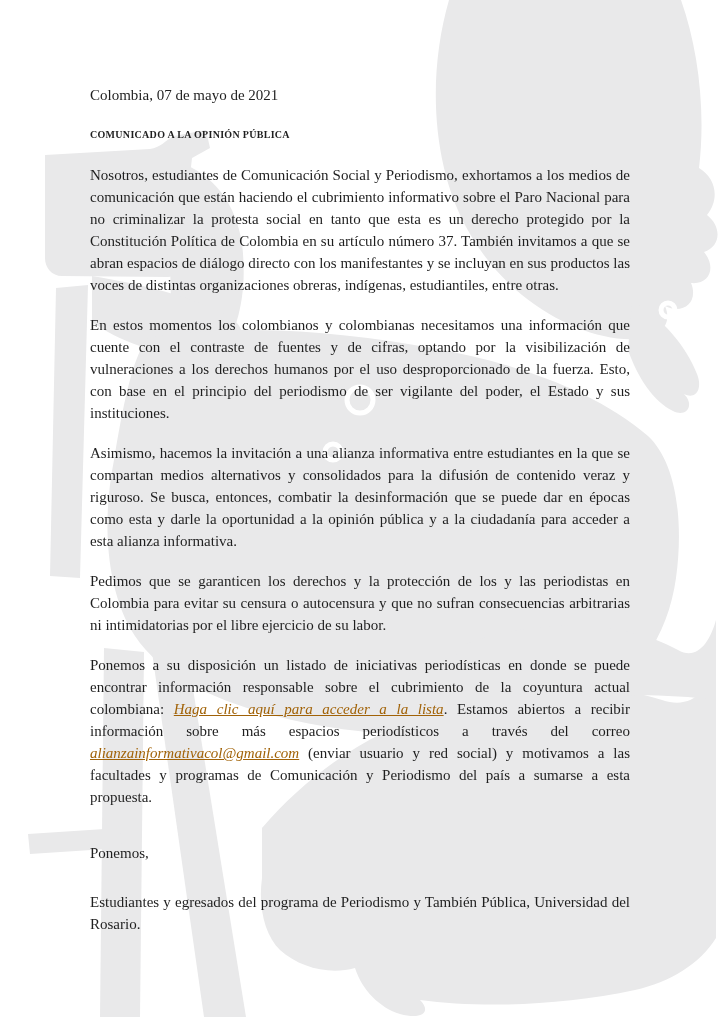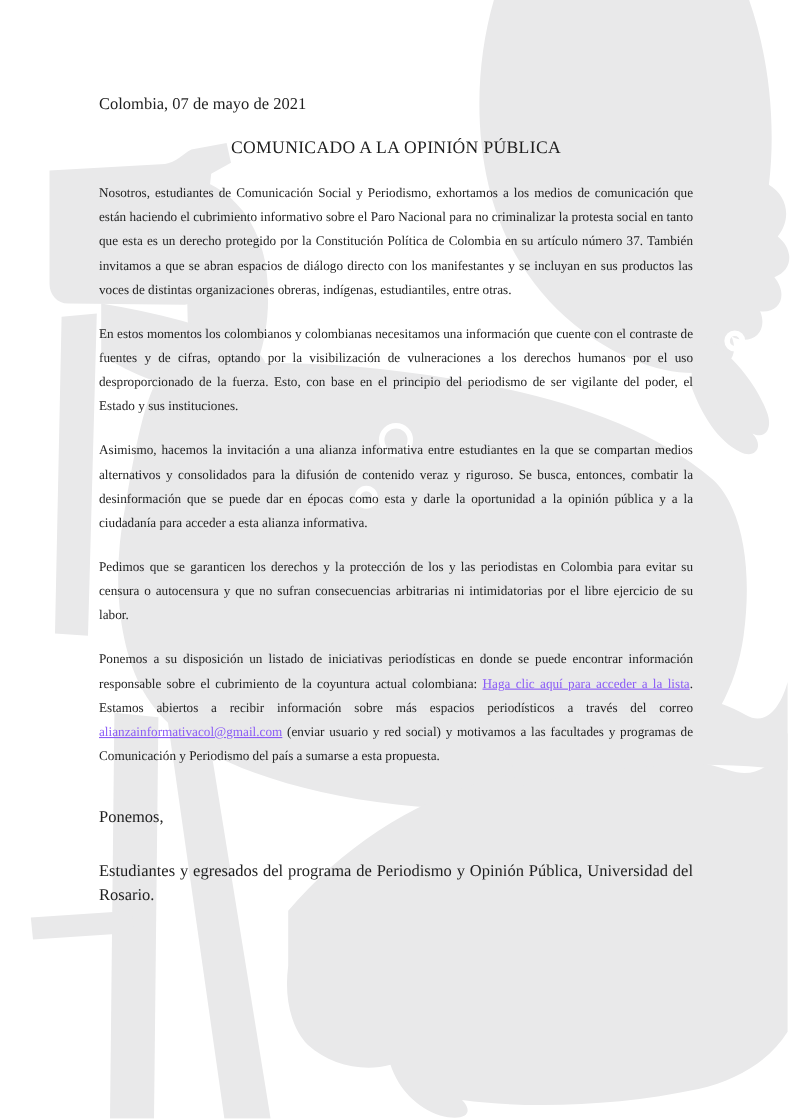--- a/index.html
+++ b/index.html
@@ -23,48 +23,49 @@
     padding:84px 90px 0 90px;
   }
   .date-line{
     margin:0;
     font-size:15px;
     line-height:22px;
     text-align:left;
   }
   .doc-title{
     margin:18px 0 0 0;
-    font-size:16px;
+    font-size:10px;
     line-height:22px;
-    font-weight:normal;
-    text-align:center;
+    font-weight:bold;
+    text-align:left;
     letter-spacing:0.3px;
   }
   .para{
     margin:18px 0 0 0;
-    font-size:12px;
+    font-size:15px;
     line-height:22px;
     text-align:justify;
   }
   .closing-line{
     margin:34px 0 0 0;
     font-size:15px;
     line-height:22px;
     text-align:left;
   }
   .signature-line{
     margin:27px 0 0 0;
     font-size:15px;
     line-height:22px;
     text-align:justify;
   }
   .doc-link{
-    color:#8b5cf6;
+    color:#a16207;
     text-decoration:underline;
     cursor:pointer;
+    font-style:italic;
   }
 </style>
 </head>
 <body>
 
 <div class="page">
 
   <svg class="watermark" viewBox="0 0 720 1017" preserveAspectRatio="none" aria-hidden="true">
     <g fill="#e9e9ea">
 
@@ -127,16 +128,16 @@
     <p class="para">En estos momentos los colombianos y colombianas necesitamos una información que cuente con el contraste de fuentes y de cifras, optando por la visibilización de vulneraciones a los derechos humanos por el uso desproporcionado de la fuerza. Esto, con base en el principio del periodismo de ser vigilante del poder, el Estado y sus instituciones.</p>
 
     <p class="para">Asimismo, hacemos la invitación a una alianza informativa entre estudiantes en la que se compartan medios alternativos y consolidados para la difusión de contenido veraz y riguroso. Se busca, entonces, combatir la desinformación que se puede dar en épocas como esta y darle la oportunidad a la opinión pública y a la ciudadanía para acceder a esta alianza informativa.</p>
 
     <p class="para">Pedimos que se garanticen los derechos y la protección de los y las periodistas en Colombia para evitar su censura o autocensura y que no sufran consecuencias arbitrarias ni intimidatorias por el libre ejercicio de su labor.</p>
 
     <p class="para"><span>Ponemos a su disposición un listado de iniciativas periodísticas en donde se puede encontrar información responsable sobre el cubrimiento de la coyuntura actual colombiana: </span><a class="doc-link" href="#">Haga clic aquí para acceder a la lista</a><span>. Estamos abiertos a recibir información sobre más espacios periodísticos a través del correo </span><a class="doc-link" href="#">alianzainformativacol@gmail.com</a><span> (enviar usuario y red social) y motivamos a las facultades y programas de Comunicación y Periodismo del país a sumarse a esta propuesta.</span></p>
 
     <p class="closing-line">Ponemos,</p>
 
-    <p class="signature-line">Estudiantes y egresados del programa de Periodismo y Opinión Pública, Universidad del Rosario.</p>
+    <p class="signature-line">Estudiantes y egresados del programa de Periodismo y También Pública, Universidad del Rosario.</p>
 
   </div>
 </div>
 
 </body></html>

